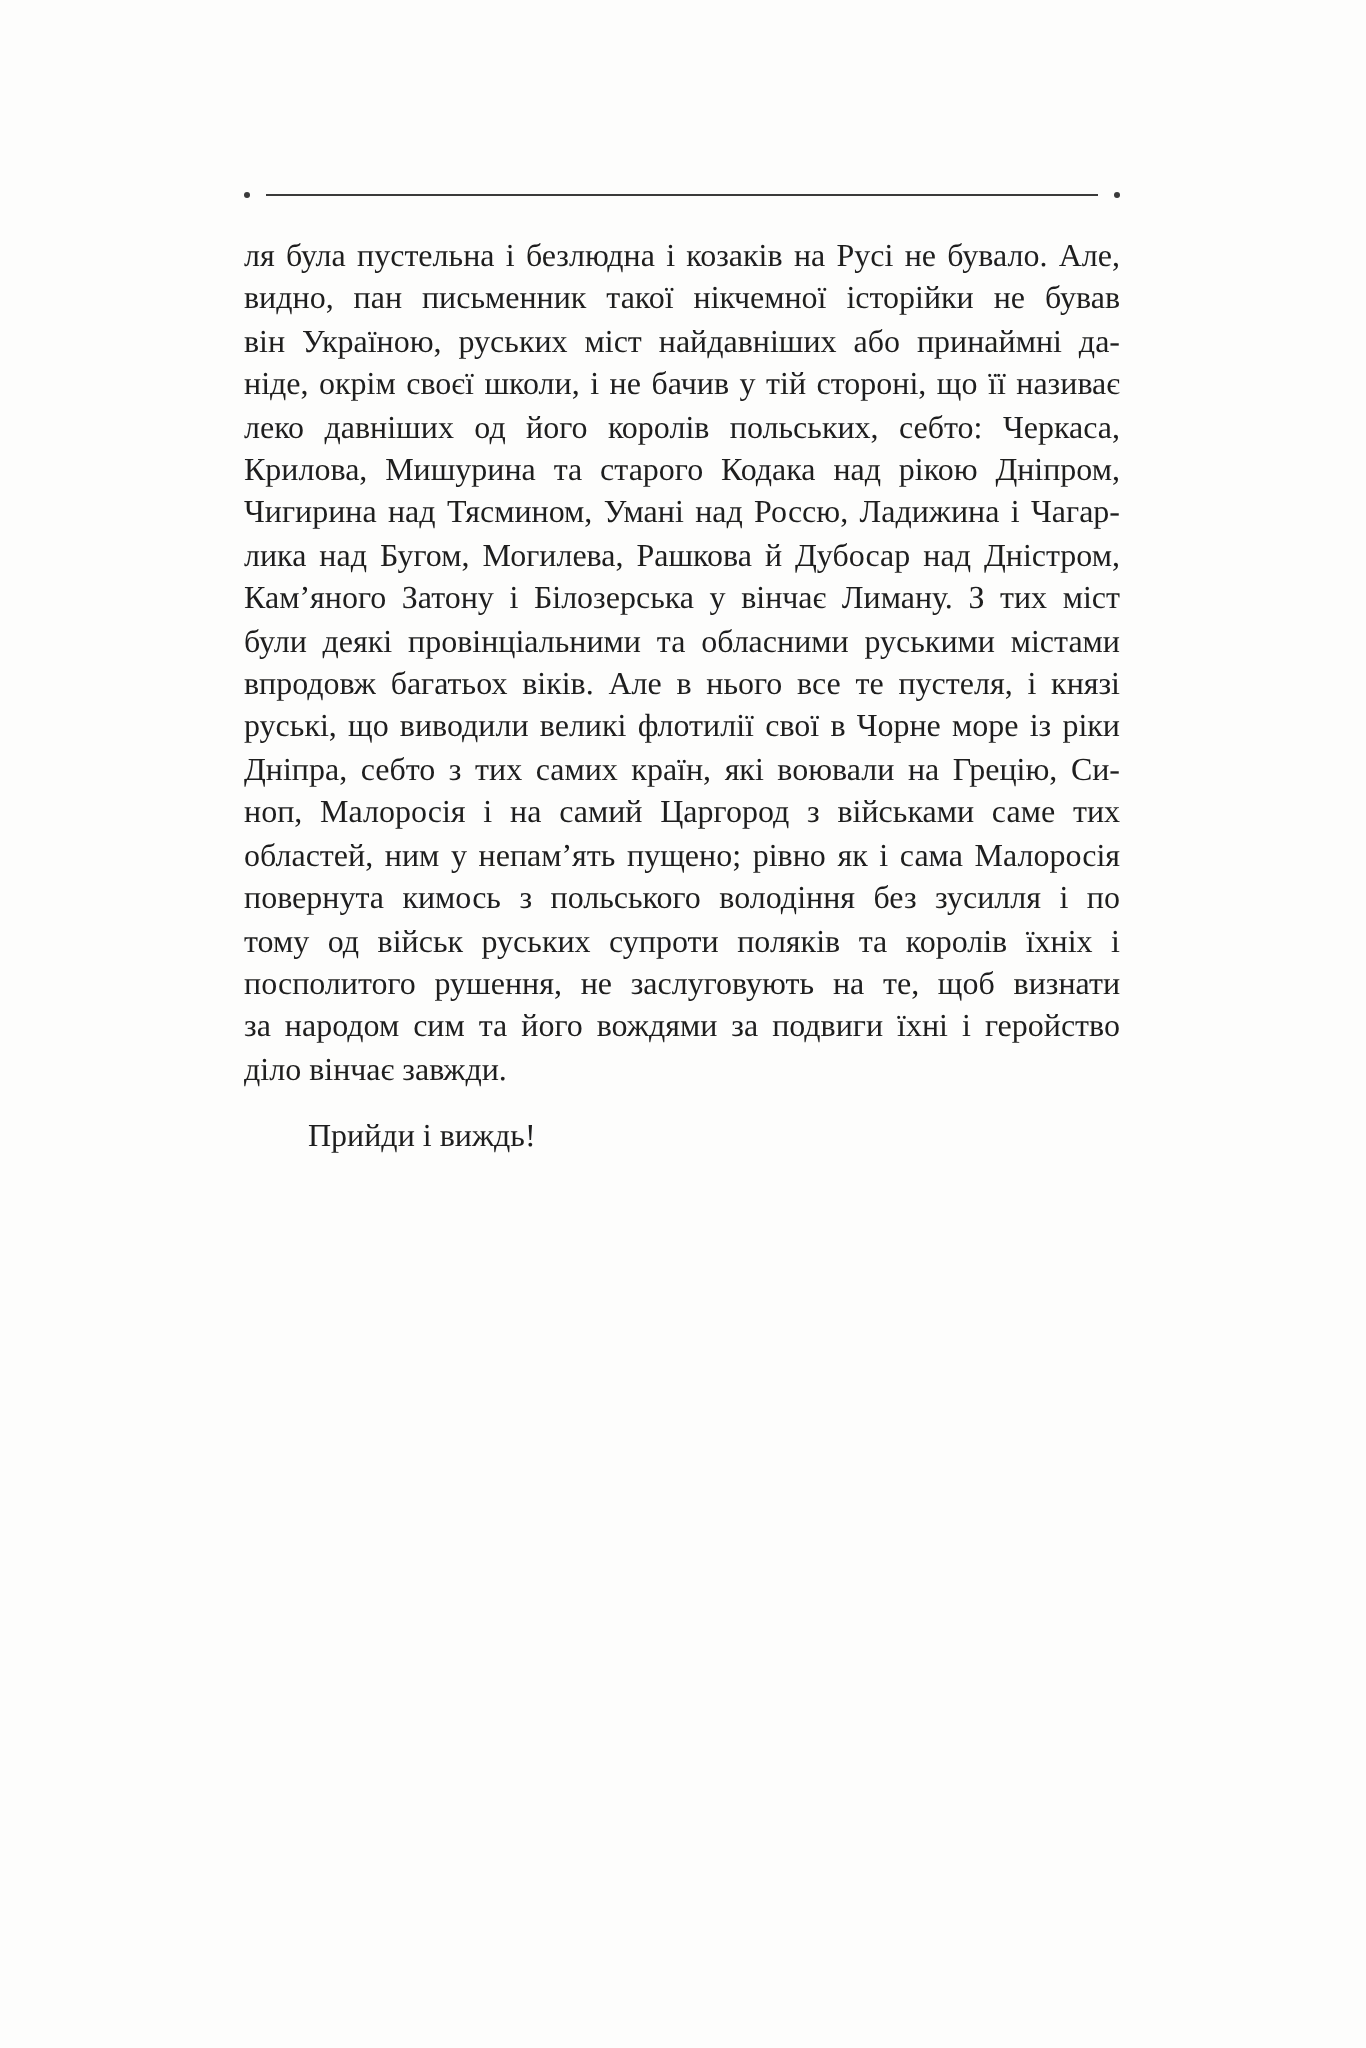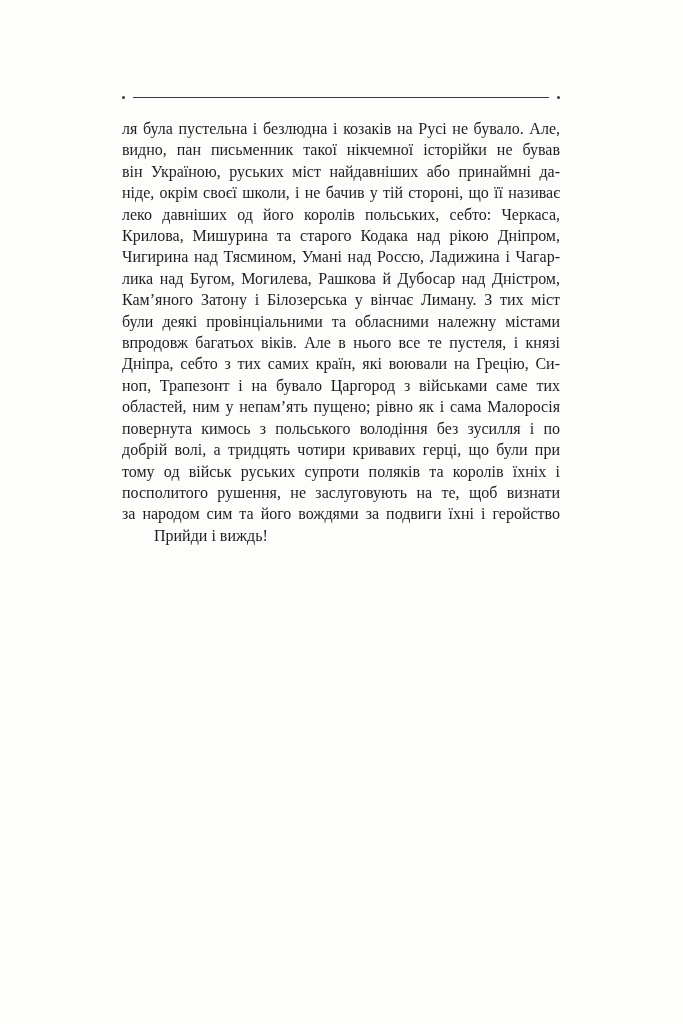--- a/index.html
+++ b/index.html
@@ -52,20 +52,21 @@
   .line {
     text-align: justify;
     text-align-last: justify;
     white-space: normal;
   }
   .line.last {
     text-align-last: left;
   }
   .line.indent {
     text-indent: 32px;
+    margin-top: 12px;
   }
 </style>
 </head>
 <body>
 
 <div class="page">
   <div class="ornament">
     <span class="dot"></span>
     <span class="rule"></span>
     <span class="dot"></span>
@@ -74,28 +75,29 @@
       <div class="paragraph">
         <div class="line">ля була пустельна і безлюдна і козаків на Русі не бувало. Але,</div>
         <div class="line">видно, пан письменник такої нікчемної історійки не бував</div>
         <div class="line">він Україною, руських міст найдавніших або принаймні да-</div>
         <div class="line">ніде, окрім своєї школи, і не бачив у тій стороні, що її називає</div>
         <div class="line">леко давніших од його королів польських, себто: Черкаса,</div>
         <div class="line">Крилова, Мишурина та старого Кодака над рікою Дніпром,</div>
         <div class="line">Чигирина над Тясмином, Умані над Россю, Ладижина і Чагар-</div>
         <div class="line">лика над Бугом, Могилева, Рашкова й Дубосар над Дністром,</div>
         <div class="line">Кам’яного Затону і Білозерська у вінчає Лиману. З тих міст</div>
-        <div class="line">були деякі провінціальними та обласними належну містами</div>
+        <div class="line">були деякі провінціальними та обласними руськими містами</div>
         <div class="line">впродовж багатьох віків. Але в нього все те пустеля, і князі</div>
+        <div class="line">руські, що виводили великі флотилії свої в Чорне море із ріки</div>
         <div class="line">Дніпра, себто з тих самих країн, які воювали на Грецію, Си-</div>
-        <div class="line">ноп, Трапезонт і на бувало Царгород з військами саме тих</div>
+        <div class="line">ноп, Малоросія і на самий Царгород з військами саме тих</div>
         <div class="line">областей, ним у непам’ять пущено; рівно як і сама Малоросія</div>
         <div class="line">повернута кимось з польського володіння без зусилля і по</div>
-        <div class="line">добрій волі, а тридцять чотири кривавих герці, що були при</div>
         <div class="line">тому од військ руських супроти поляків та королів їхніх і</div>
         <div class="line">посполитого рушення, не заслуговують на те, щоб визнати</div>
         <div class="line">за народом сим та його вождями за подвиги їхні і геройство</div>
+        <div class="line last">діло вінчає завжди.</div>
       </div>
       <div class="paragraph">
         <div class="line last indent">Прийди і виждь!</div>
       </div>
     </div>
 </div>
 
 </body></html>

